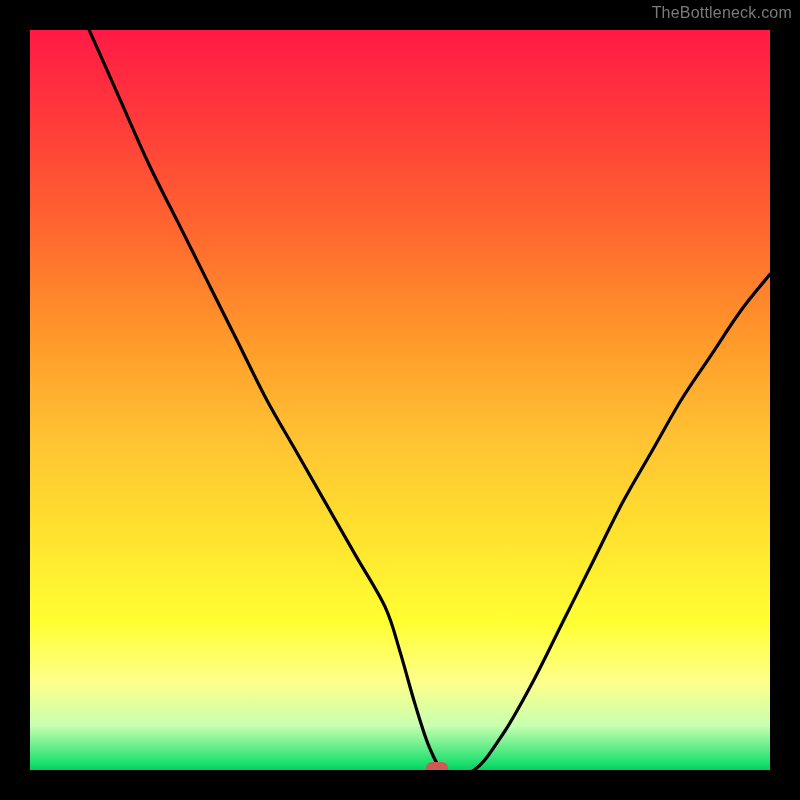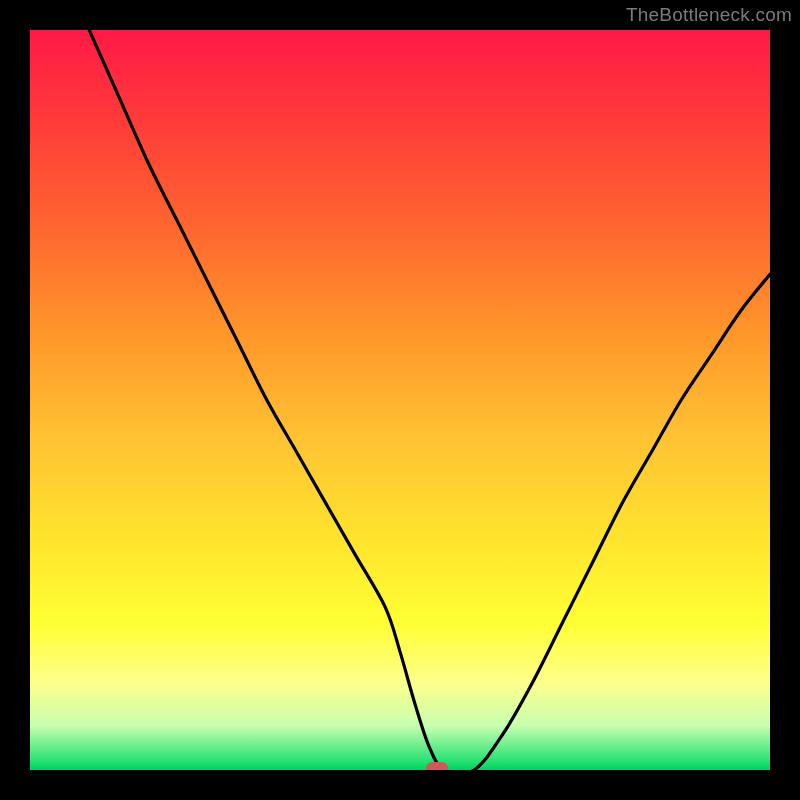--- a/index.html
+++ b/index.html
@@ -60,21 +60,21 @@
     width: 22px;
     height: 12px;
     background: #cc5a55;
     border-radius: 6px;
   }
   .watermark {
     position: absolute;
     top: 4px;
     right: 8px;
     color: #7a7a7a;
-    font-size: 19px;
+    font-size: 16px;
     letter-spacing: 0.2px;
     font-weight: 500;
   }
 </style>
 </head>
 <body>
 
 <div class="frame">
 
   <div class="plot-area">

